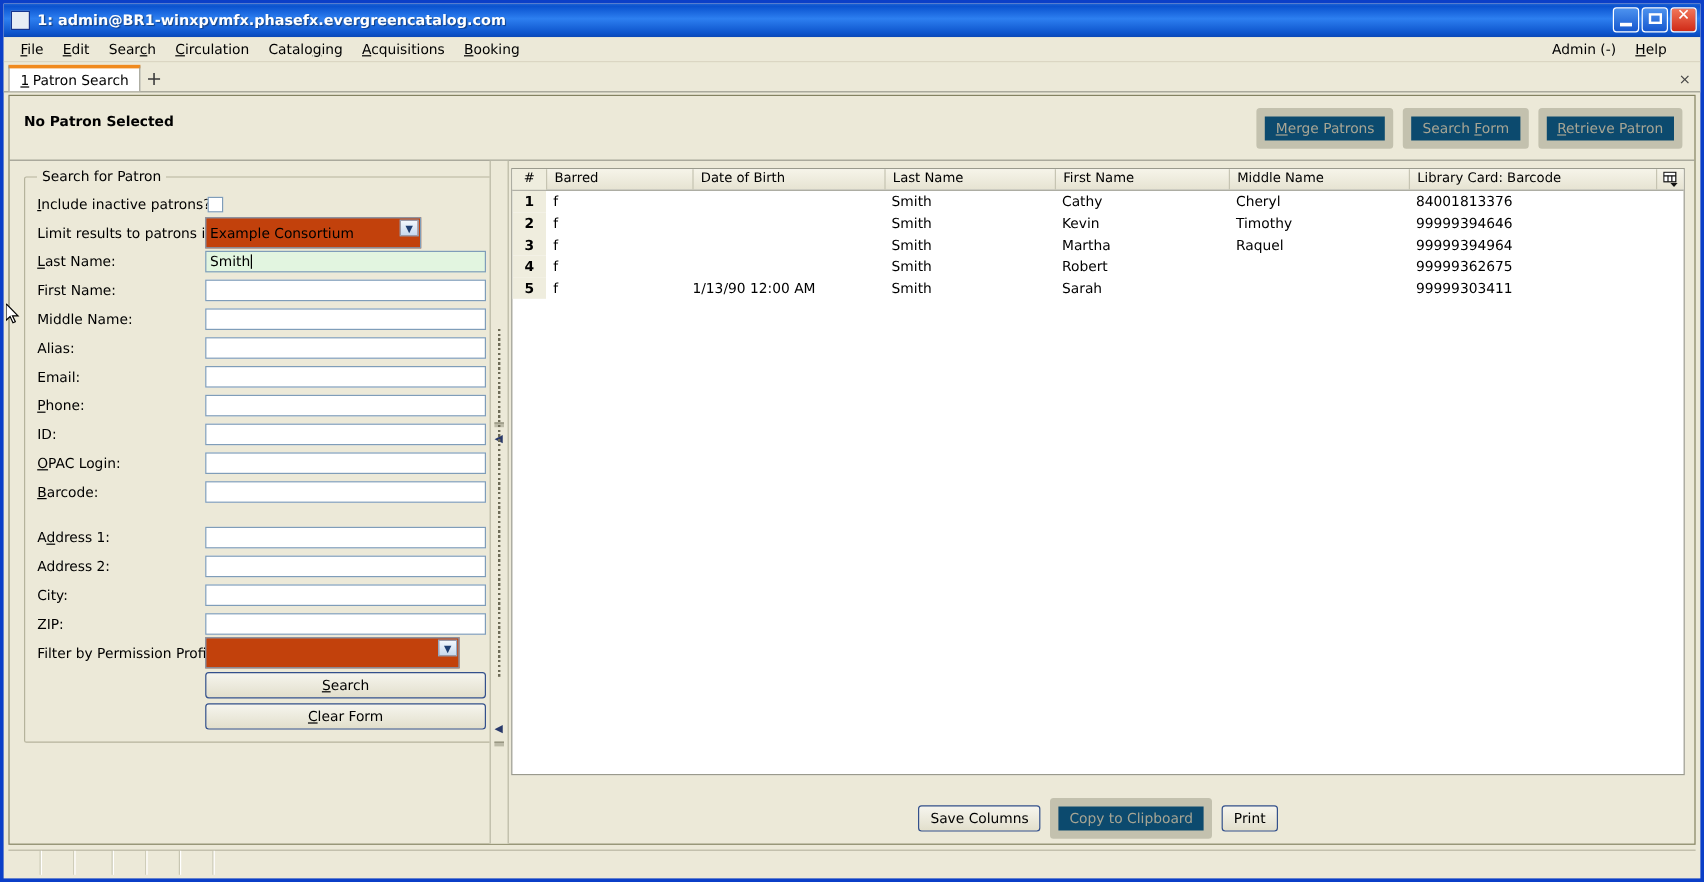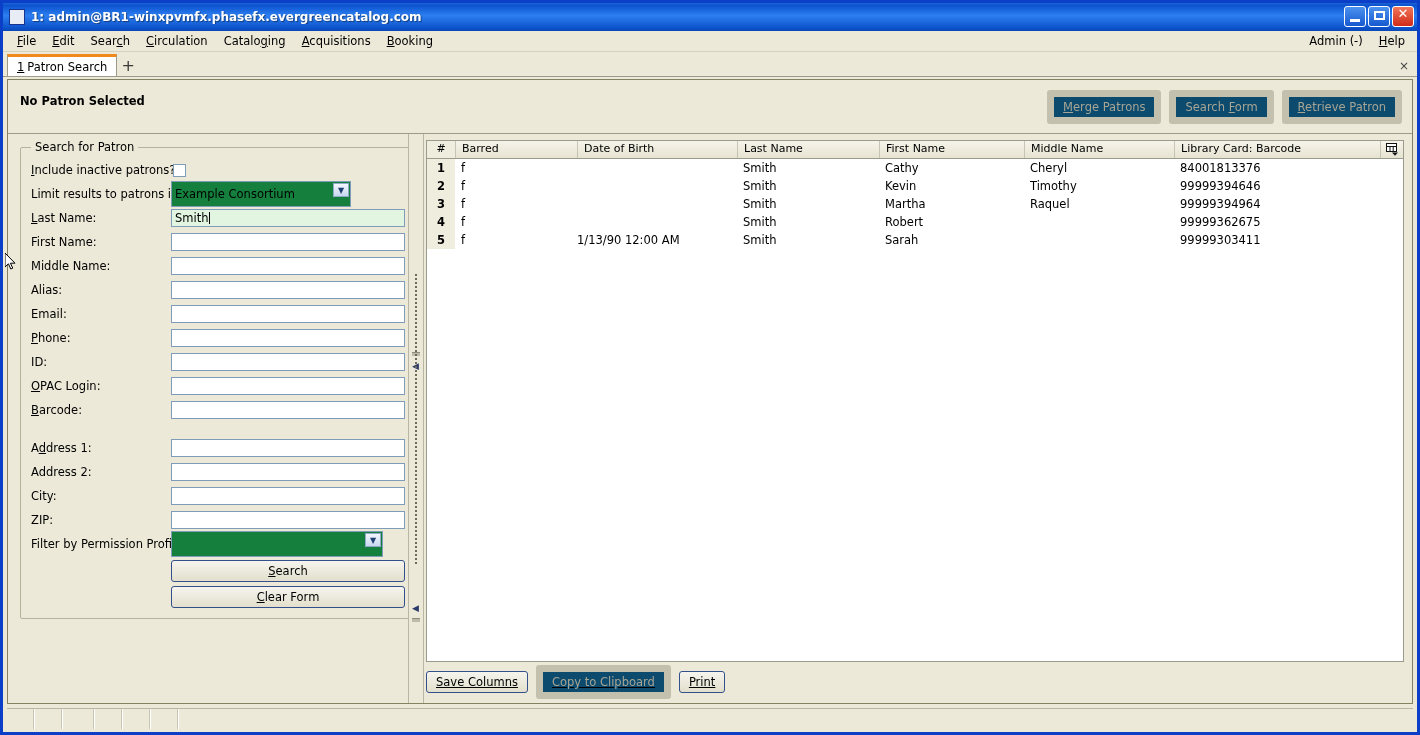--- a/index.html
+++ b/index.html
@@ -90,21 +90,21 @@
   }
   .menu-item {
     padding: 2px 8px;
     font-size: 11.5px;
     color: #000;
     white-space: nowrap;
     cursor: default;
   }
   .menu-right {
     position: absolute;
-    right: 4px;
+    right: 20px;
     display: flex;
   }
   .u { text-decoration: underline; }
 
   
   .tabstrip {
     height: 24px;
     background: #ece9d8;
     display: flex;
     align-items: flex-end;
@@ -307,21 +307,21 @@
     width: 13px; height: 13px;
     background: #fff;
     border: 1px solid #7f9db9;
     box-sizing: border-box;
     margin-left: 2px;
     cursor: default;
   }
   .select {
     width: 180px;
     height: 26px;
-    background: #15803d;
+    background: #c2410c;
     border: 1px solid #7f9db9;
     box-sizing: border-box;
     display: flex;
     align-items: center;
     font-size: 11.5px;
     padding-left: 3px;
     position: relative;
     cursor: default;
   }
   .select.wide { width: 212px; }
@@ -429,24 +429,23 @@
   .c-last  { width: 142px; flex: 0 0 auto; }
   .c-first { width: 145px; flex: 0 0 auto; }
   .c-mid   { width: 150px; flex: 0 0 auto; }
   .c-card  { flex: 1 1 auto; min-width: 0; }
 
   .list-actions {
     height: 30px;
     flex: 0 0 auto;
     display: flex;
     align-items: center;
-    justify-content: flex-start;
+    justify-content: center;
     gap: 8px;
-    padding-top: 5px;
-    text-decoration: underline;
+    padding-top: 21px;
   }
 
   
   .statusbar {
     position: absolute;
     left: 4px; right: 4px; bottom: 3px;
     height: 20px;
     background: #ece9d8;
     border-top: 1px solid #b8b6a2;
     display: flex;

